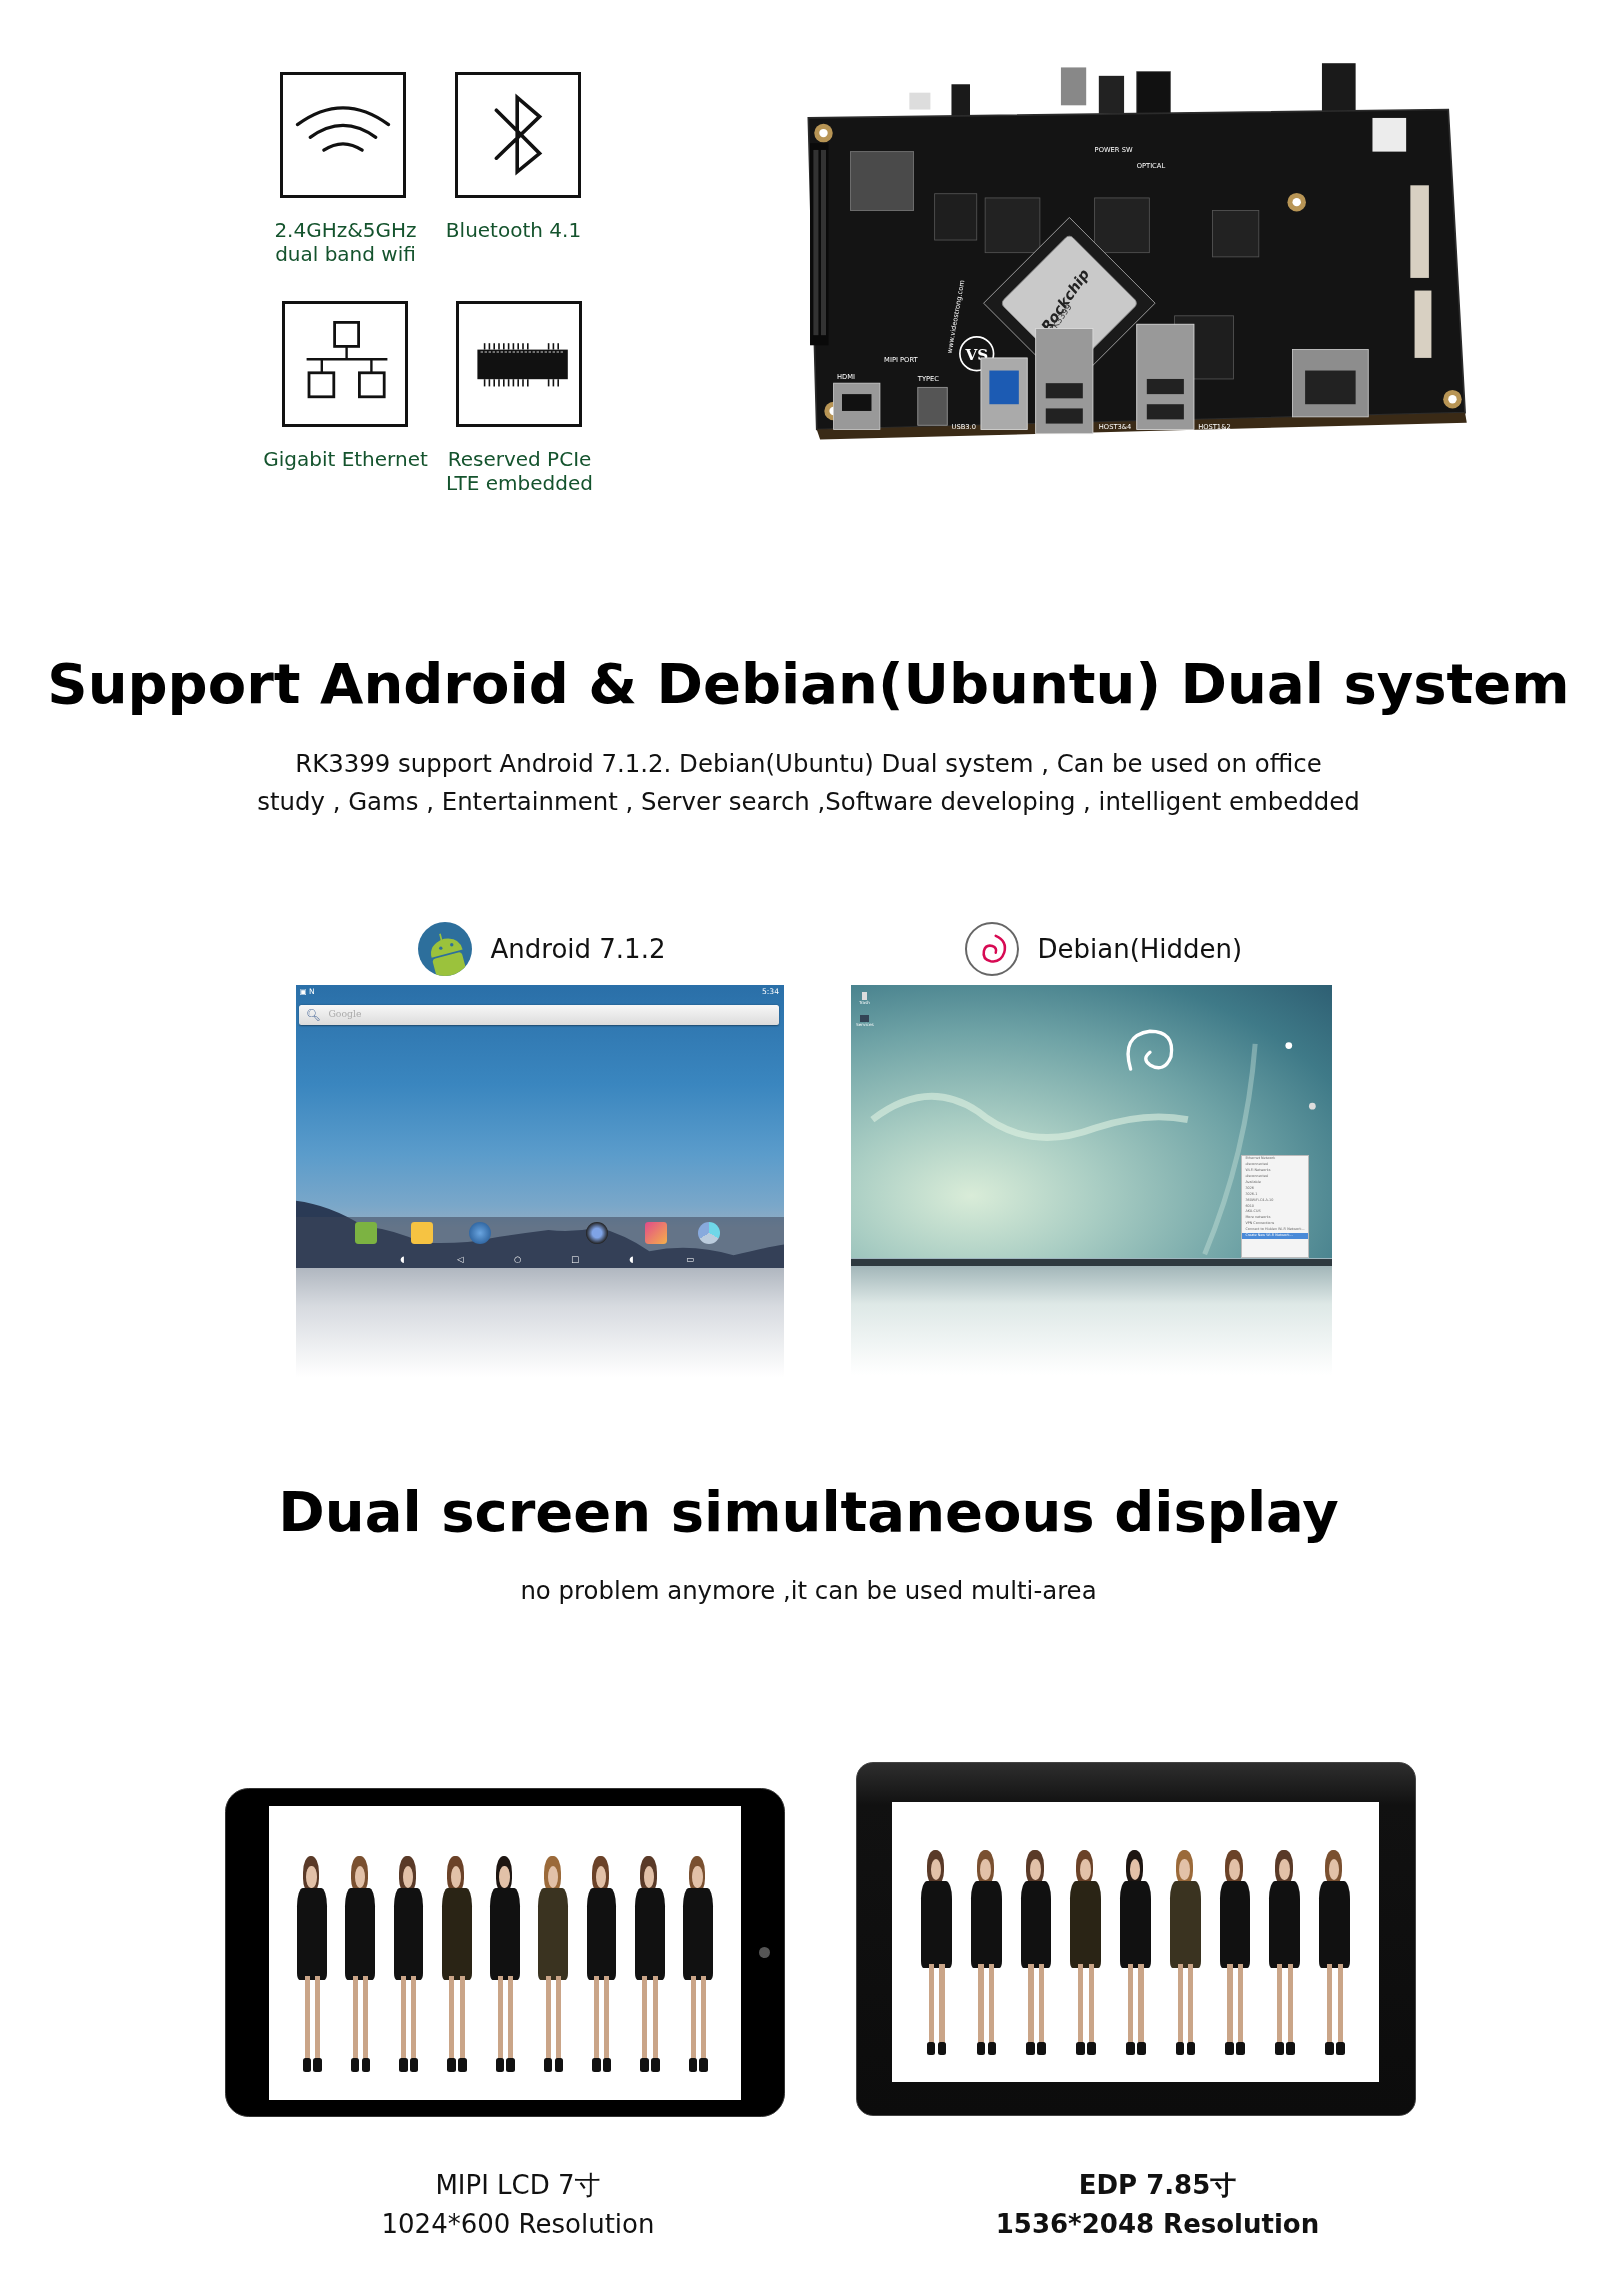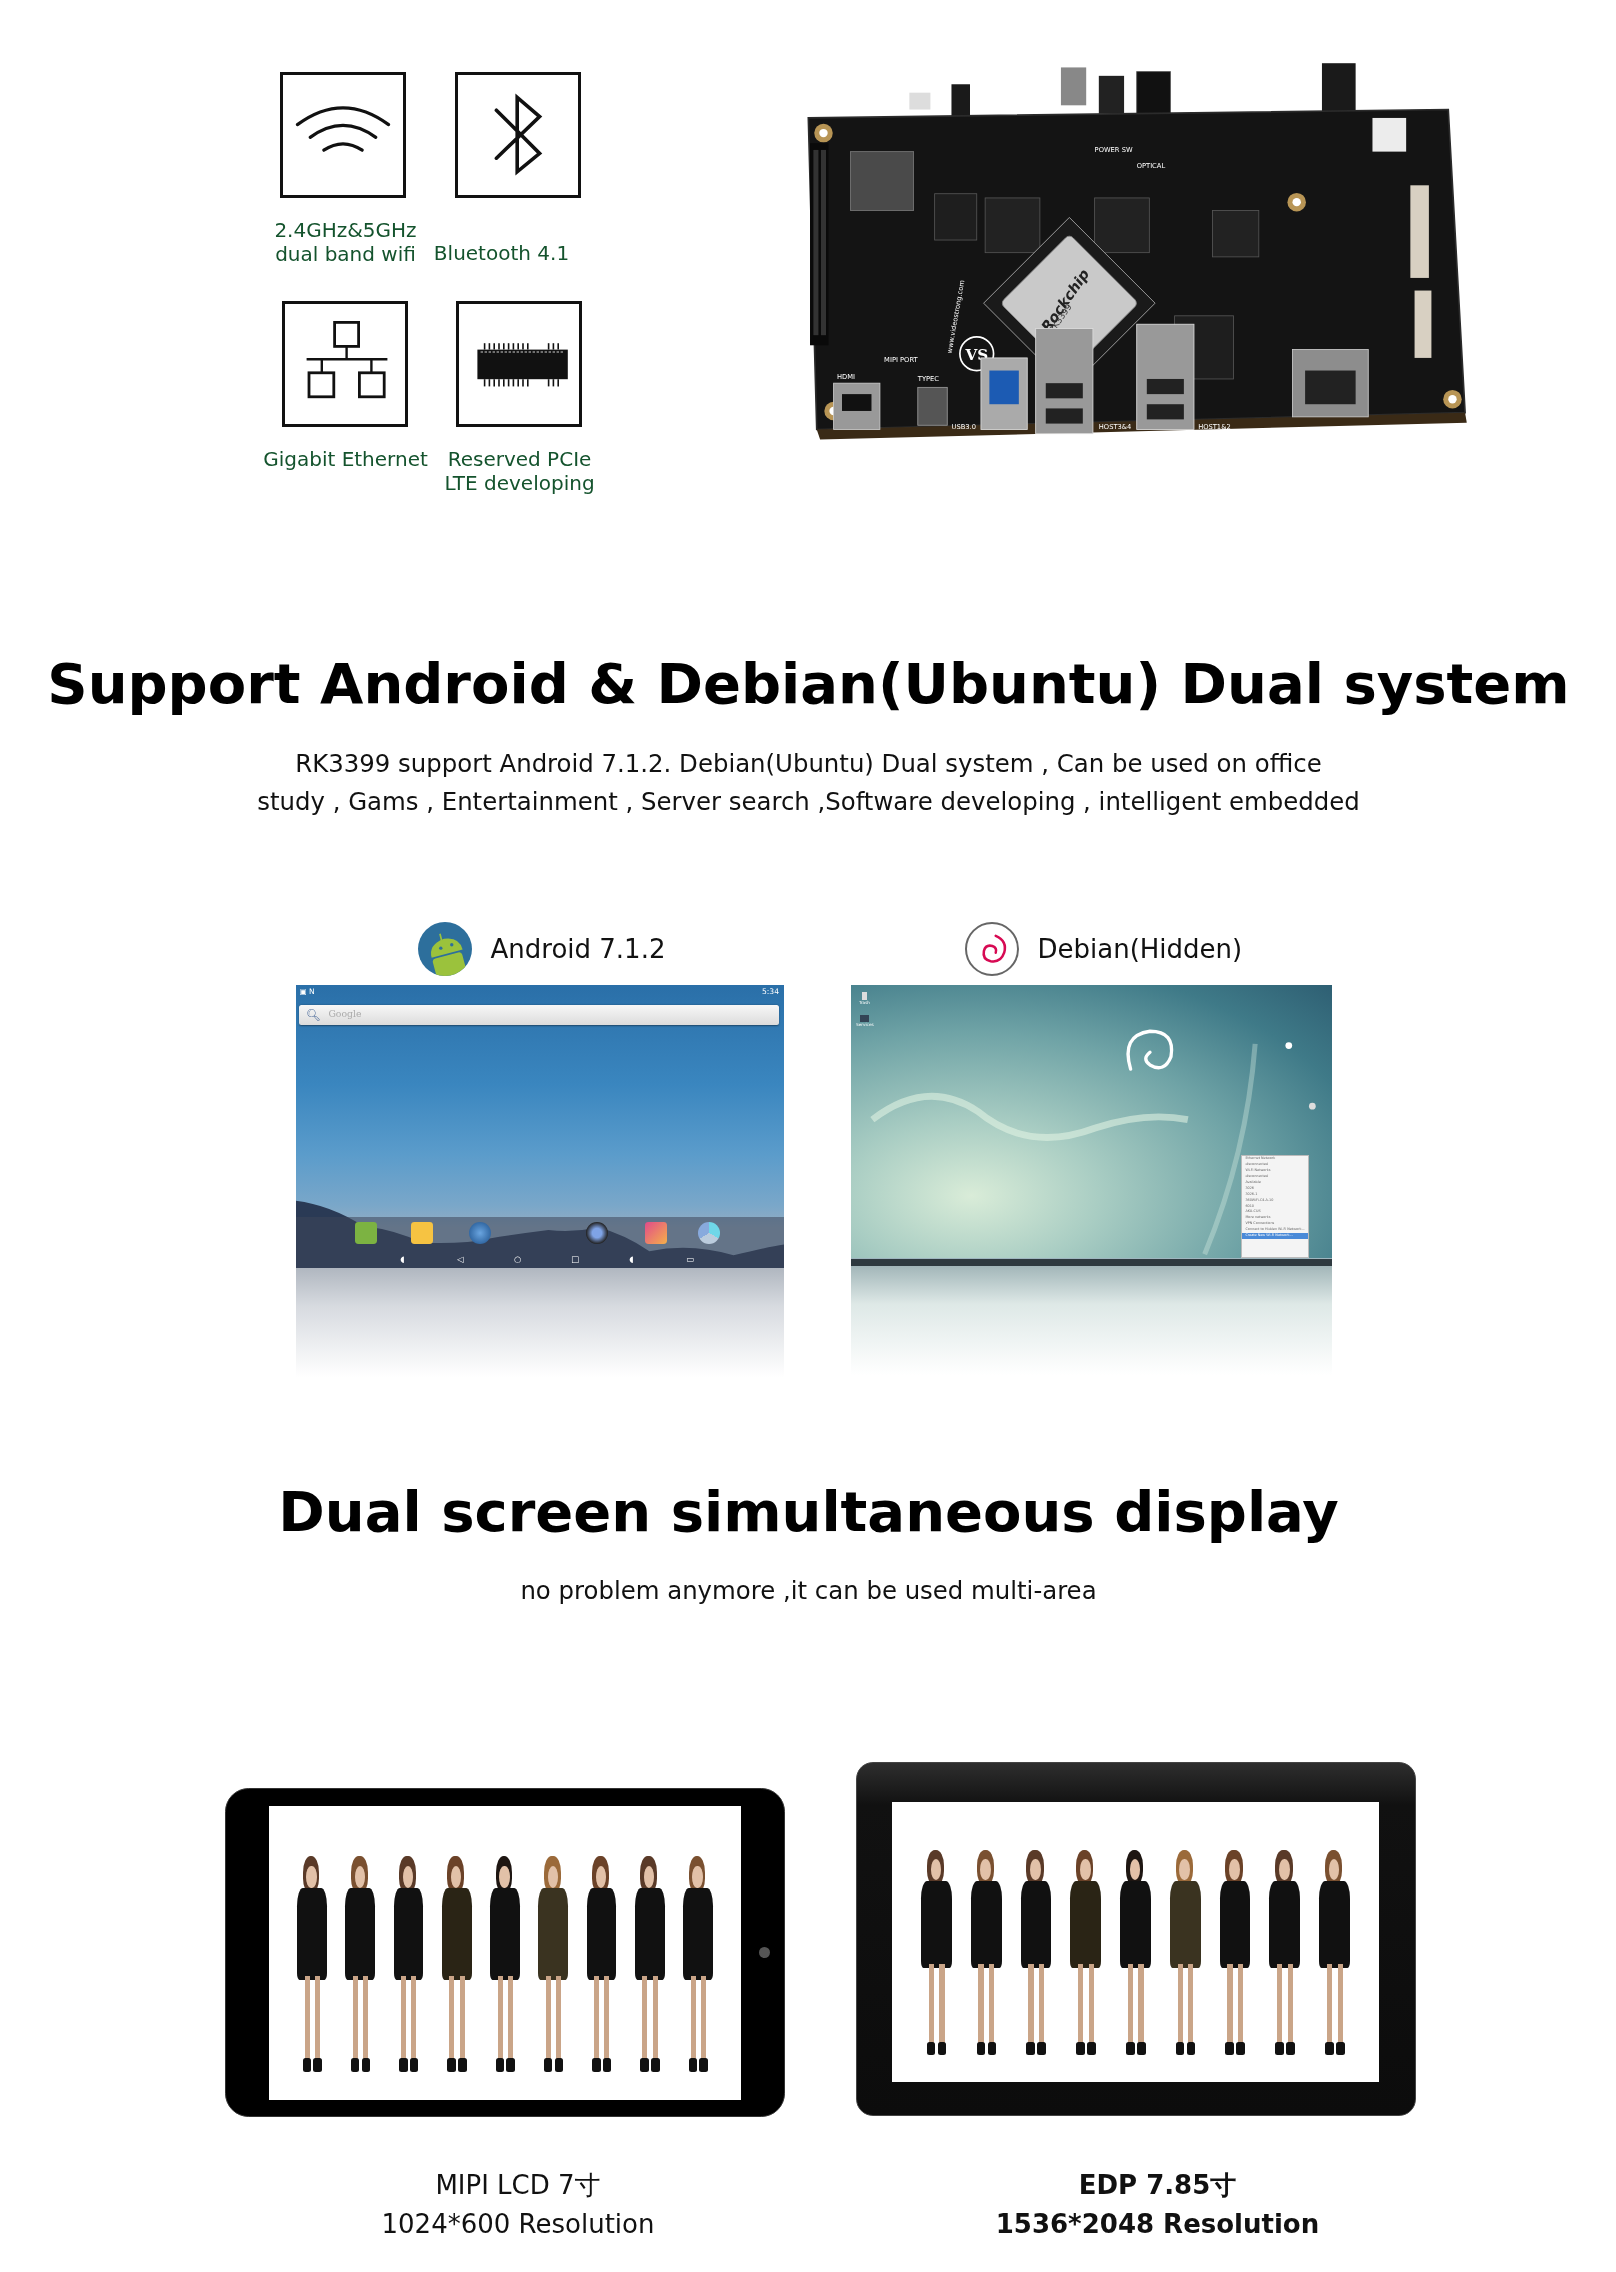--- a/index.html
+++ b/index.html
@@ -77,21 +77,21 @@
   <div class="feat-label" style="left:253px; top:218px; width:185px;">
     <div>2.4GHz&amp;5GHz</div>
     <div>dual band wifi</div>
   </div>
 
   <div class="feat-box" style="left:455px; top:72px;">
     <svg viewBox="0 0 150 150">
       <path d="M48 44 L102 98 L74 121 L74 28 L102 52 L48 104" fill="none" stroke="#111" stroke-width="4.5" stroke-linejoin="miter" stroke-linecap="round"></path>
     </svg>
   </div>
-  <div class="feat-label" style="left:409px; top:218px; width:185px;margin-top:23px;">
+  <div class="feat-label" style="left:421px; top:218px; width:185px;">
     <div>Bluetooth 4.1</div>
   </div>
 
   <div class="feat-box" style="left:282px; top:301px;">
     <svg viewBox="0 0 150 150">
       <rect x="62" y="23" width="30" height="30" fill="none" stroke="#111" stroke-width="3.5"></rect>
       <line x1="77" y1="53" x2="77" y2="69" stroke="#111" stroke-width="3"></line>
       <line x1="27" y1="69" x2="128" y2="69" stroke="#111" stroke-width="3"></line>
       <line x1="46" y1="69" x2="46" y2="86" stroke="#111" stroke-width="3"></line>
       <line x1="108" y1="69" x2="108" y2="86" stroke="#111" stroke-width="3"></line>
@@ -132,21 +132,21 @@
         <line x1="86" y1="94" x2="86" y2="103"></line>
           <line x1="112" y1="94" x2="112" y2="103"></line>
           <line x1="118" y1="94" x2="118" y2="103"></line>
         <line x1="124" y1="94" x2="124" y2="103"></line>
       </g>
       <line x1="27" y1="60" x2="132" y2="60" stroke="#fff" stroke-width="1" stroke-dasharray="3 2"></line>
     </svg>
   </div>
   <div class="feat-label" style="left:427px; top:447px; width:185px;">
     <div>Reserved PCIe</div>
-    <div>LTE developing</div>
+    <div>LTE embedded</div>
   </div>
 </div>
 
 <div class="board-wrap">
   <svg width="699" height="421" viewBox="0 0 830 500">
 
     <rect x="640" y="5" width="40" height="65" fill="#1a1a1a"></rect>
     <rect x="330" y="10" width="30" height="45" fill="#888"></rect>
     <rect x="375" y="20" width="30" height="45" fill="#222"></rect>
     <rect x="420" y="15" width="40" height="70" fill="#111" stroke="#555"></rect>

